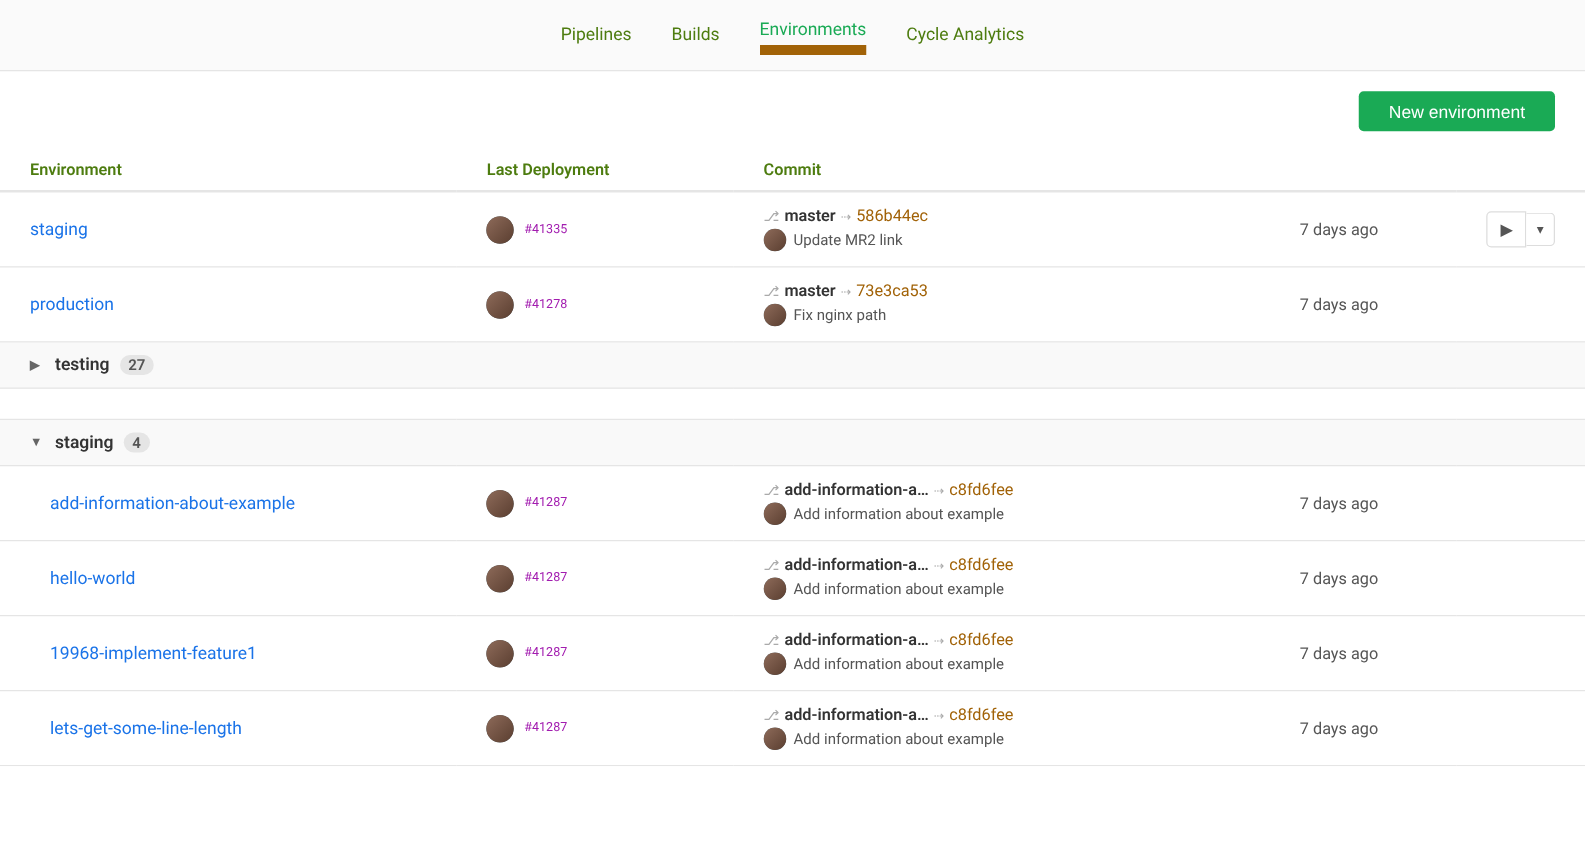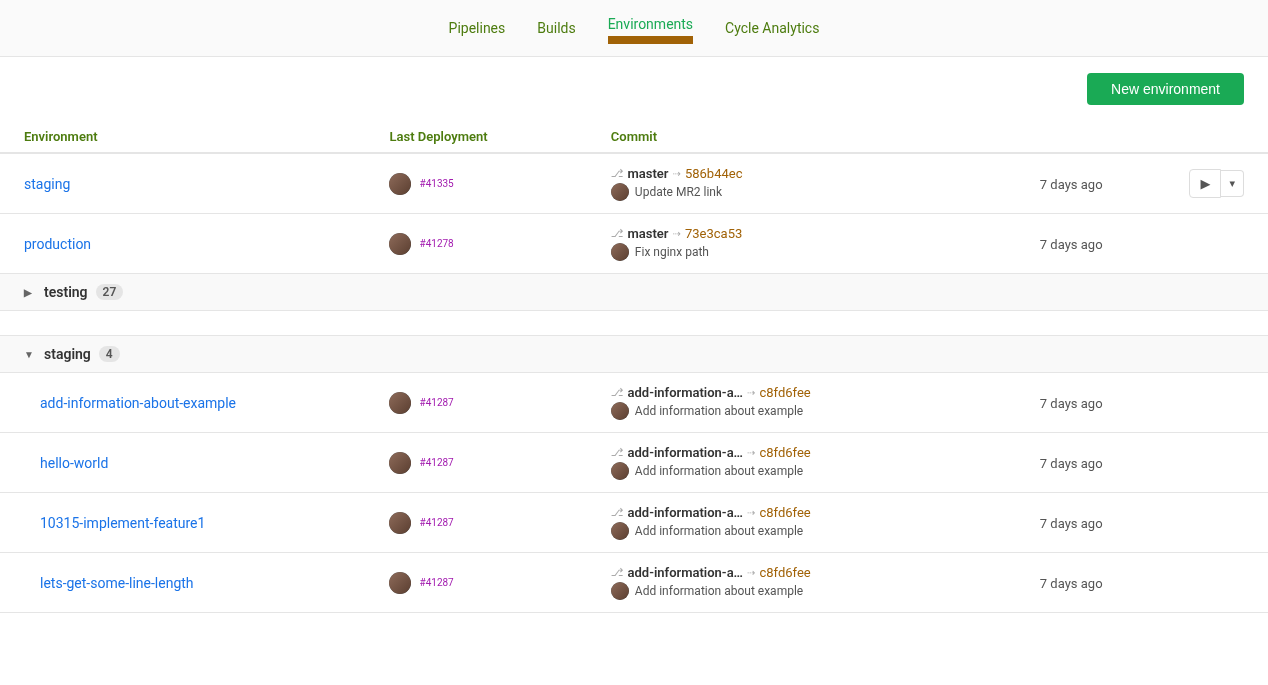--- a/index.html
+++ b/index.html
@@ -394,21 +394,21 @@
         </div>
       </td>
       <td class="col-time">
         <span class="time-cell">7 days ago</span>
       </td>
       <td class="col-actions"></td>
     </tr>
 
     <tr>
       <td class="col-env" style="padding-left:40px;">
-        <a class="env-link">10315-implement-feature1</a>
+        <a class="env-link">19968-implement-feature1</a>
       </td>
       <td class="col-deploy">
         <div class="deployment-cell">
           <span class="avatar">
               <span class="avatar-img"></span>
             </span>
           <span class="deploy-id">#41287</span>
         </div>
       </td>
       <td class="col-commit">

